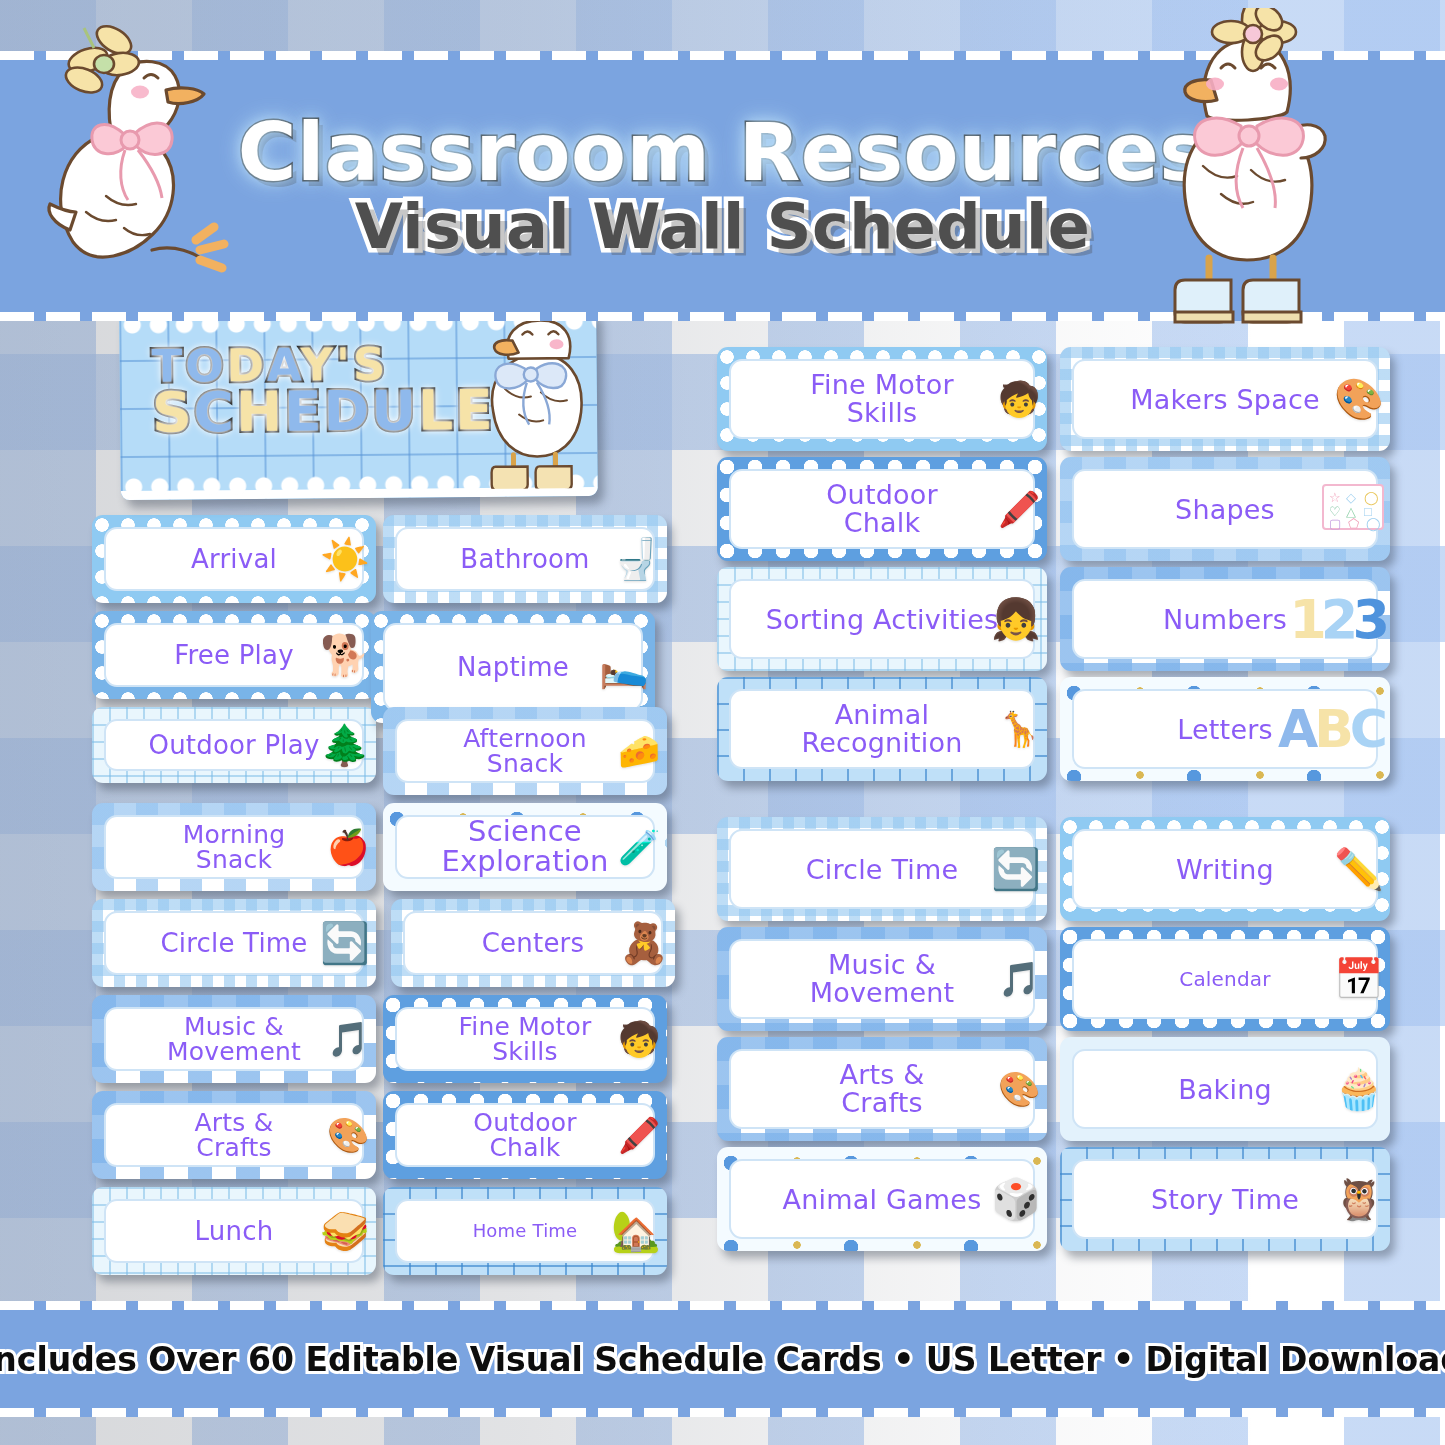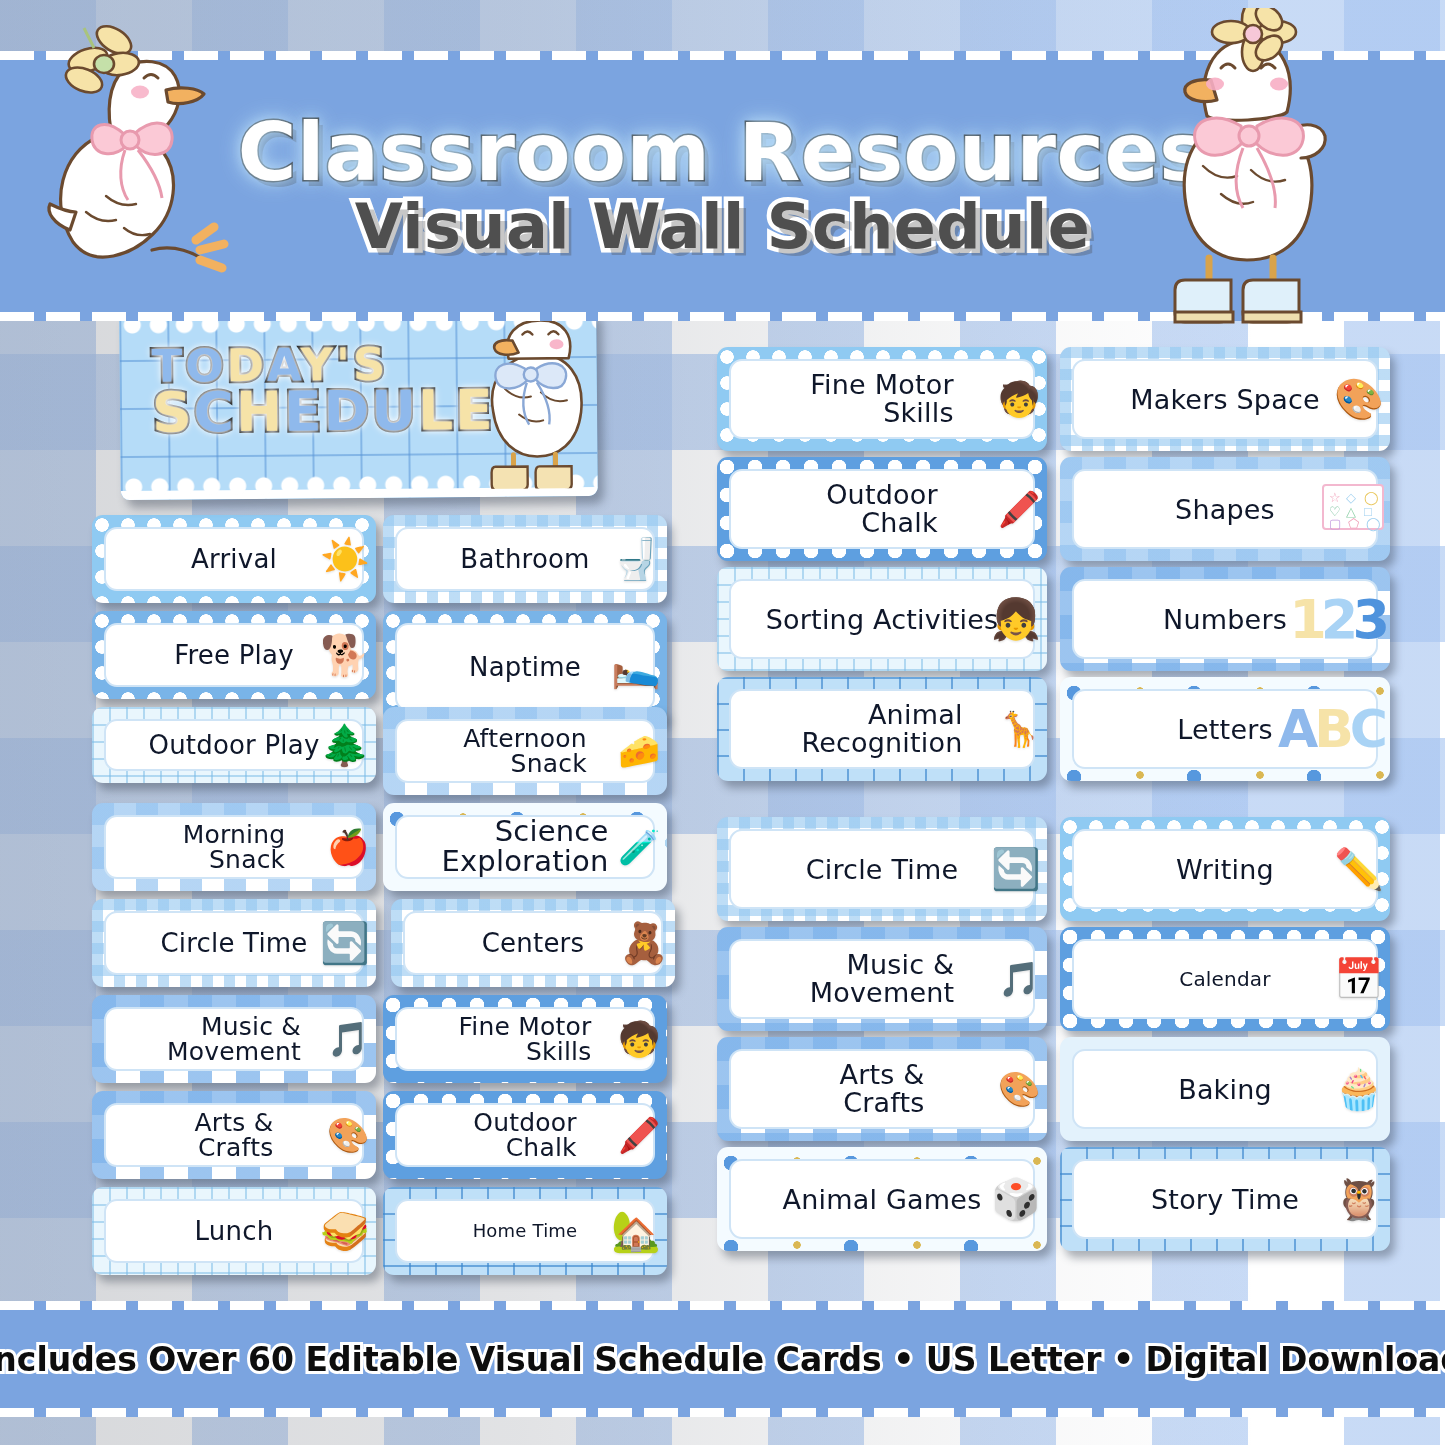--- a/index.html
+++ b/index.html
@@ -164,22 +164,22 @@
     background: #ffffff;
     border-radius: 13px;
     border: 2px solid #cfe4f6;
     display: flex;
     align-items: center;
     justify-content: center;
   }
   .card-label {
     font-family: "DejaVu Sans", sans-serif;
     font-weight: 400;
-    color: #0f172a;
-    text-align: right;
+    color: #8b5cf6;
+    text-align: center;
     line-height: 1.0;
     letter-spacing: 0.2px;
     white-space: pre-line;
     padding: 0 6px;
     z-index: 2;
   }
   .card-art {
     position: absolute;
     right: 6px; top: 50%;
     transform: translateY(-50%);
@@ -466,21 +466,21 @@
       </span>
     </div>
     <div class="card p-gingham-tiny" style="left: 383px; top: 515px; width: 284px; height: 88px; padding-left: 12px;">
       <div class="inner">
        <div class="card-label" style="font-size:26px">Bathroom</div>
      </div>
      <span class="card-art">
         <span class="art ">🚽</span>
       </span>
     </div>
-    <div class="card p-dots-md" style="left: 383px; top: 611px; width: 284px; height: 112px; padding-left: 18px;">
+    <div class="card p-dots-md" style="left: 371px; top: 611px; width: 284px; height: 112px; padding-left: 18px;">
       <div class="inner">
        <div class="card-label" style="font-size:26px">Naptime</div>
      </div>
      <span class="card-art">
         <span class="art ">🛌</span>
       </span>
     </div>
     <div class="card p-gingham-lt two-line" style="left: 383px; top: 707px; width: 284px; height: 88px;">
       <div class="inner">
        <div class="card-label" style="font-size:25px">Afternoon

